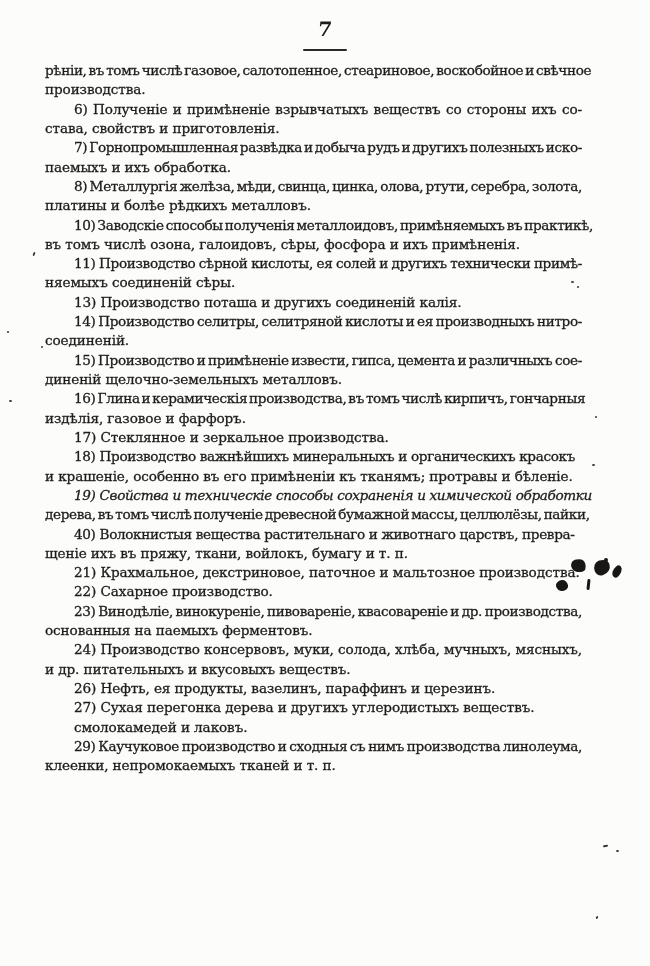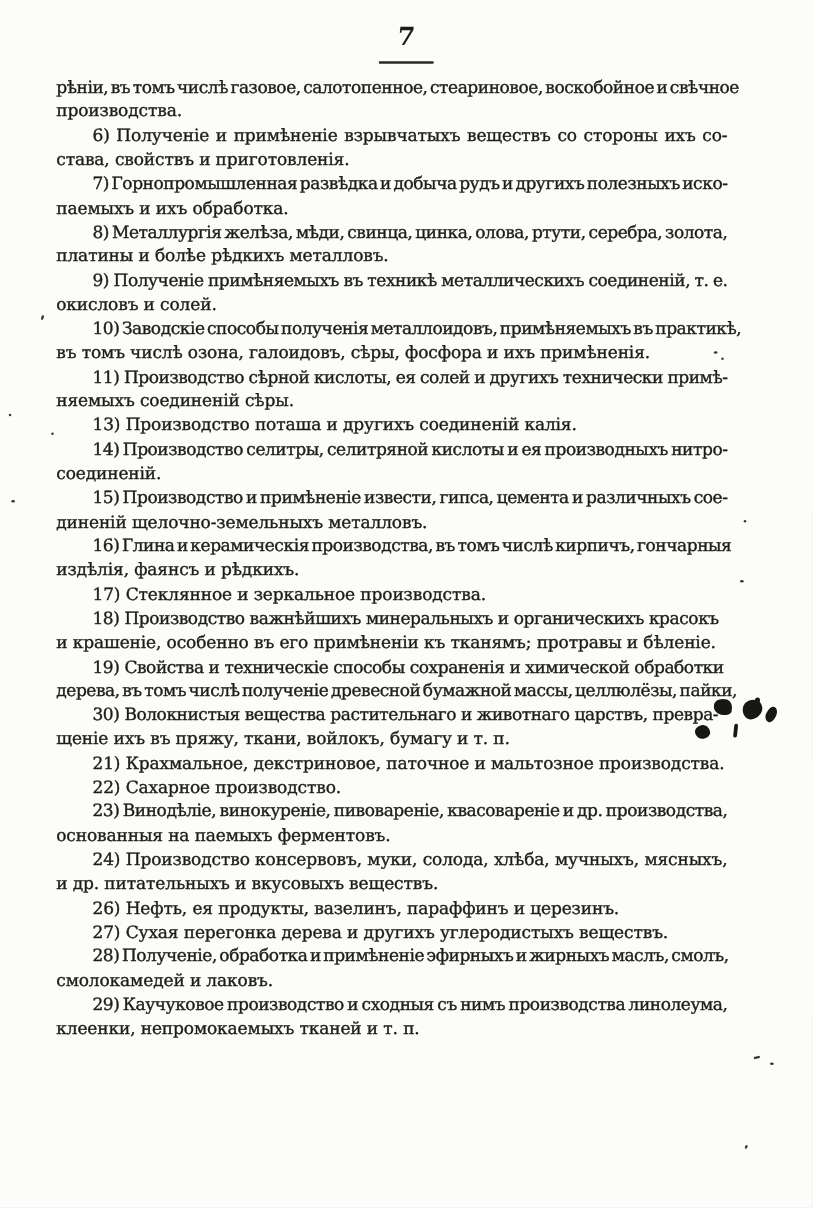--- a/index.html
+++ b/index.html
@@ -55,59 +55,55 @@
       </div>
       <div class="para indent">
         <div class="line j" style="letter-spacing: -0.35px; word-spacing: -1.98611px; text-align: center;"><span class="txt">7) Горнопромышленная развѣдка и добыча рудъ и другихъ полезныхъ иско-</span></div>
         <div class="line l"><span class="txt">паемыхъ и ихъ обработка.</span></div>
       </div>
       <div class="para indent">
         <div class="line j" style="letter-spacing: -0.35px; word-spacing: -1.65799px;"><span class="txt">8) Металлургія желѣза, мѣди, свинца, цинка, олова, ртути, серебра, золота,</span></div>
         <div class="line l"><span class="txt">платины и болѣе рѣдкихъ металловъ.</span></div>
       </div>
       <div class="para indent">
-        <div class="line j" style="letter-spacing: -0.35px; word-spacing: -0.416016px;"><span class="txt">9) Полученіе примѣняемыхъ въ техникѣ металлическихъ соединеній, т. е.</span></div>
-        <div class="line l"><span class="txt">окисловъ и солей.</span></div>
-      </div>
-      <div class="para indent">
         <div class="line j" style="letter-spacing: -0.35px; word-spacing: -2px;"><span class="txt">10) Заводскіе способы полученія металлоидовъ, примѣняемыхъ въ практикѣ,</span></div>
         <div class="line l"><span class="txt">въ томъ числѣ озона, галоидовъ, сѣры, фосфора и ихъ примѣненія.</span></div>
       </div>
       <div class="para indent">
         <div class="line j" style="letter-spacing: -0.35px; word-spacing: -0.414931px;"><span class="txt">11) Производство сѣрной кислоты, ея солей и другихъ технически примѣ-</span></div>
         <div class="line l"><span class="txt">няемыхъ соединеній сѣры.</span></div>
       </div>
       <div class="para indent">
         <div class="line l"><span class="txt">13) Производство поташа и другихъ соединеній калія.</span></div>
       </div>
       <div class="para indent">
         <div class="line j" style="letter-spacing: -0.35px; word-spacing: -1.31836px;"><span class="txt">14) Производство селитры, селитряной кислоты и ея производныхъ нитро-</span></div>
         <div class="line l"><span class="txt">соединеній.</span></div>
       </div>
       <div class="para indent">
         <div class="line j" style="letter-spacing: -0.35px; word-spacing: -1.43403px;"><span class="txt">15) Производство и примѣненіе извести, гипса, цемента и различныхъ сое-</span></div>
         <div class="line l"><span class="txt">диненій щелочно-земельныхъ металловъ.</span></div>
       </div>
       <div class="para indent">
         <div class="line j" style="letter-spacing: -0.35px; word-spacing: -2px;"><span class="txt">16) Глина и керамическія производства, въ томъ числѣ кирпичъ, гончарныя</span></div>
-        <div class="line l"><span class="txt">издѣлія, фаянсъ и рѣдкихъ.</span></div>
+        <div class="line l"><span class="txt">издѣлія, газовое и фарфоръ.</span></div>
       </div>
       <div class="para indent">
         <div class="line l"><span class="txt">17) Стеклянное и зеркальное производства.</span></div>
       </div>
       <div class="para indent">
         <div class="line j" style="letter-spacing: -0.35px;"><span class="txt">18) Производство важнѣйшихъ минеральныхъ и органическихъ красокъ</span></div>
         <div class="line l"><span class="txt">и крашеніе, особенно въ его примѣненіи къ тканямъ; протравы и бѣленіе.</span></div>
       </div>
       <div class="para indent">
-        <div class="line j" style="letter-spacing: -0.35px;"><span class="txt">19) Свойства и техническіе способы сохраненія и химической обработки</span></div>
+        <div class="line j" style="letter-spacing: -0.35px; font-style: italic;"><span class="txt">19) Свойства и техническіе способы сохраненія и химической обработки</span></div>
         <div class="line j" style="letter-spacing: -0.35px; word-spacing: -2px; text-align: center;"><span class="txt">дерева, въ томъ числѣ полученіе древесной бумажной массы, целлюлёзы, пайки,</span></div>
       </div>
       <div class="para indent">
-        <div class="line j" style="letter-spacing: -0.35px;"><span class="txt">30) Волокнистыя вещества растительнаго и животнаго царствъ, превра-</span></div>
+        <div class="line j" style="letter-spacing: -0.35px;"><span class="txt">40) Волокнистыя вещества растительнаго и животнаго царствъ, превра-</span></div>
         <div class="line l"><span class="txt">щеніе ихъ въ пряжу, ткани, войлокъ, бумагу и т. п.</span></div>
       </div>
       <div class="para indent">
         <div class="line l"><span class="txt">21) Крахмальное, декстриновое, паточное и мальтозное производства.</span></div>
       </div>
       <div class="para indent">
         <div class="line l"><span class="txt">22) Сахарное производство.</span></div>
       </div>
       <div class="para indent">
         <div class="line j" style="letter-spacing: -0.35px; word-spacing: -1.29018px;"><span class="txt">23) Винодѣліе, винокуреніе, пивовареніе, квасовареніе и др. производства,</span></div>
@@ -117,21 +113,20 @@
         <div class="line j" style="word-spacing: 0.0803571px;"><span class="txt">24) Производство консервовъ, муки, солода, хлѣба, мучныхъ, мясныхъ,</span></div>
         <div class="line l"><span class="txt">и др. питательныхъ и вкусовыхъ веществъ.</span></div>
       </div>
       <div class="para indent">
         <div class="line l"><span class="txt">26) Нефть, ея продукты, вазелинъ, параффинъ и церезинъ.</span></div>
       </div>
       <div class="para indent">
         <div class="line l"><span class="txt">27) Сухая перегонка дерева и другихъ углеродистыхъ веществъ.</span></div>
       </div>
       <div class="para indent">
-        <div class="line j" style="letter-spacing: -0.35px; word-spacing: -2px;"><span class="txt">28) Полученіе, обработка и примѣненіе эфирныхъ и жирныхъ маслъ, смолъ,</span></div>
         <div class="line l"><span class="txt">смолокамедей и лаковъ.</span></div>
       </div>
       <div class="para indent">
         <div class="line j" style="letter-spacing: -0.35px; word-spacing: -1.23633px;"><span class="txt">29) Каучуковое производство и сходныя съ нимъ производства линолеума,</span></div>
         <div class="line l"><span class="txt">клеенки, непромокаемыхъ тканей и т. п.</span></div>
       </div>
     </div>
 
   <div class="ink-blot" style="left:571px;top:559px;width:15px;height:13px;border-radius:60% 40% 55% 45%/50% 65% 35% 50%;transform:rotate(14deg);"></div>
   <div class="ink-blot" style="left:594px;top:560px;width:16px;height:15px;border-radius:45% 55% 60% 40%/60% 40% 55% 45%;transform:rotate(-18deg);"></div>

